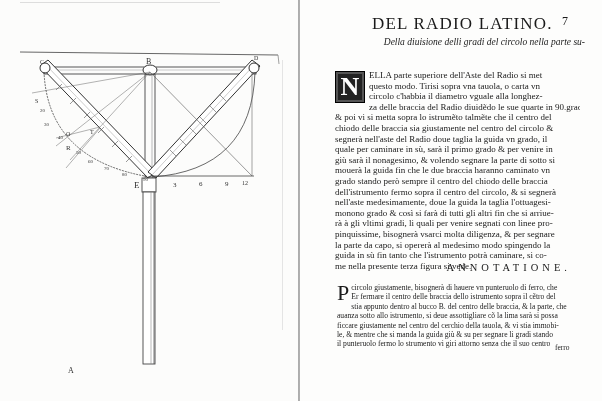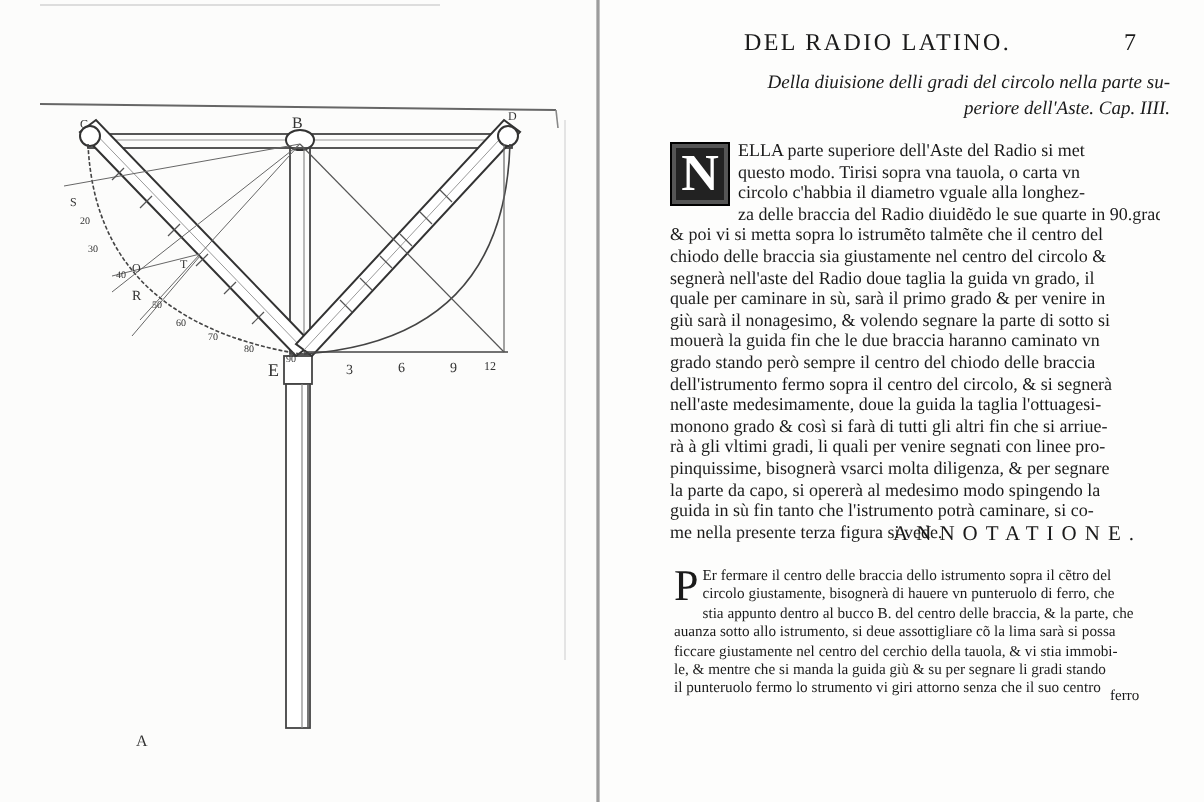--- a/index.html
+++ b/index.html
@@ -10,21 +10,21 @@
   .page-right { position:absolute; left:300px; top:0; width:302px; height:401px; background:#fdfdfc; }
   .gutter { position:absolute; left:298px; top:0; width:2px; height:401px;
             background:linear-gradient(to right,#cfcfcf,#8a8a8a,#d5d5d5); }
   .gutter2 { position:absolute; left:312px; top:10px; width:1px; height:380px; background:#b8b8b8; }
   .left-topline { position:absolute; left:20px; top:2px; width:200px; height:1px; background:#ddd; }
   .right-edge { position:absolute; left:282px; top:60px; width:1px; height:270px; background:#e4e4e4; }
 
   .diagram { position:absolute; left:0; top:0; width:300px; height:401px; }
 
   .header { position:absolute; left:340px; top:12px; width:250px; height:20px; }
-  .running-head { position:absolute; left:32px; top:2px; font-size:12px; letter-spacing:1.2px; }
+  .running-head { position:absolute; left:32px; top:2px; font-size:17px; letter-spacing:1.2px; }
   .page-num { position:absolute; left:222px; top:2px; font-size:12px; }
 
   .chapter-title { position:absolute; left:335px; top:36px; width:250px; font-style:italic;
                    font-size:9.5px; line-height:13px; text-align:right; }
 
   .body-text { position:absolute; left:335px; top:70px; width:245px; font-size:9px;
                line-height:10.6px; text-align:justify; }
   .drop-cap { float:left; width:28px; height:30px; margin:1px 4px 0 0; background:#222;
               color:#fff; font-size:26px; line-height:30px; text-align:center; font-weight:bold;
               border:1px solid #000; box-shadow: inset 0 0 0 2px #555; }
@@ -133,21 +133,20 @@
 
   <div class="page-right"></div>
 
   <div class="header">
     <span class="running-head">DEL RADIO LATINO.</span>
     <span class="page-num">7</span>
   </div>
 
   <div class="chapter-title">
     <span class="line">Della diuisione delli gradi del circolo nella parte su-</span>
-    <span class="line">periore dell'Aste.    Cap. IIII.</span>
   </div>
 
   <div class="body-text">
     <div class="drop-cap">N</div>
     <span class="line">ELLA parte superiore dell'Aste del Radio si met</span>
     <span class="line">questo modo. Tirisi sopra vna tauola, o carta vn</span>
     <span class="line">circolo c'habbia il diametro vguale alla longhez-</span>
     <span class="line">za delle braccia del Radio diuidẽdo le sue quarte in 90.gradi</span>
     <span class="line">&amp; poi vi si metta sopra lo istrumẽto talmẽte che il centro del</span>
     <span class="line">chiodo delle braccia sia giustamente nel centro del circolo &amp;</span>
@@ -163,22 +162,22 @@
     <span class="line">pinquissime, bisognerà vsarci molta diligenza, &amp; per segnare</span>
     <span class="line">la parte da capo, si opererà al medesimo modo spingendo la</span>
     <span class="line">guida in sù fin tanto che l'istrumento potrà caminare, si co-</span>
     <span class="line">me nella presente terza figura si vede.</span>
   </div>
 
   <div class="annot-title">ANNOTATIONE.</div>
 
   <div class="annot-text">
     <span class="annot-cap">P</span>
+    <span class="line">circolo giustamente, bisognerà di hauere vn punteruolo di ferro, che</span>
     <span class="line">Er fermare il centro delle braccia dello istrumento sopra il cẽtro del</span>
-    <span class="line">circolo giustamente, bisognerà di hauere vn punteruolo di ferro, che</span>
     <span class="line">stia appunto dentro al bucco B. del centro delle braccia, &amp; la parte, che</span>
     <span class="line">auanza sotto allo istrumento, si deue assottigliare cõ la lima sarà si possa</span>
     <span class="line">ficcare giustamente nel centro del cerchio della tauola, &amp; vi stia immobi-</span>
     <span class="line">le, &amp; mentre che si manda la guida giù &amp; su per segnare li gradi stando</span>
     <span class="line">il punteruolo fermo lo strumento vi giri attorno senza che il suo centro</span>
   </div>
 
   <div class="catchword">ferro</div>
 </div>
 

